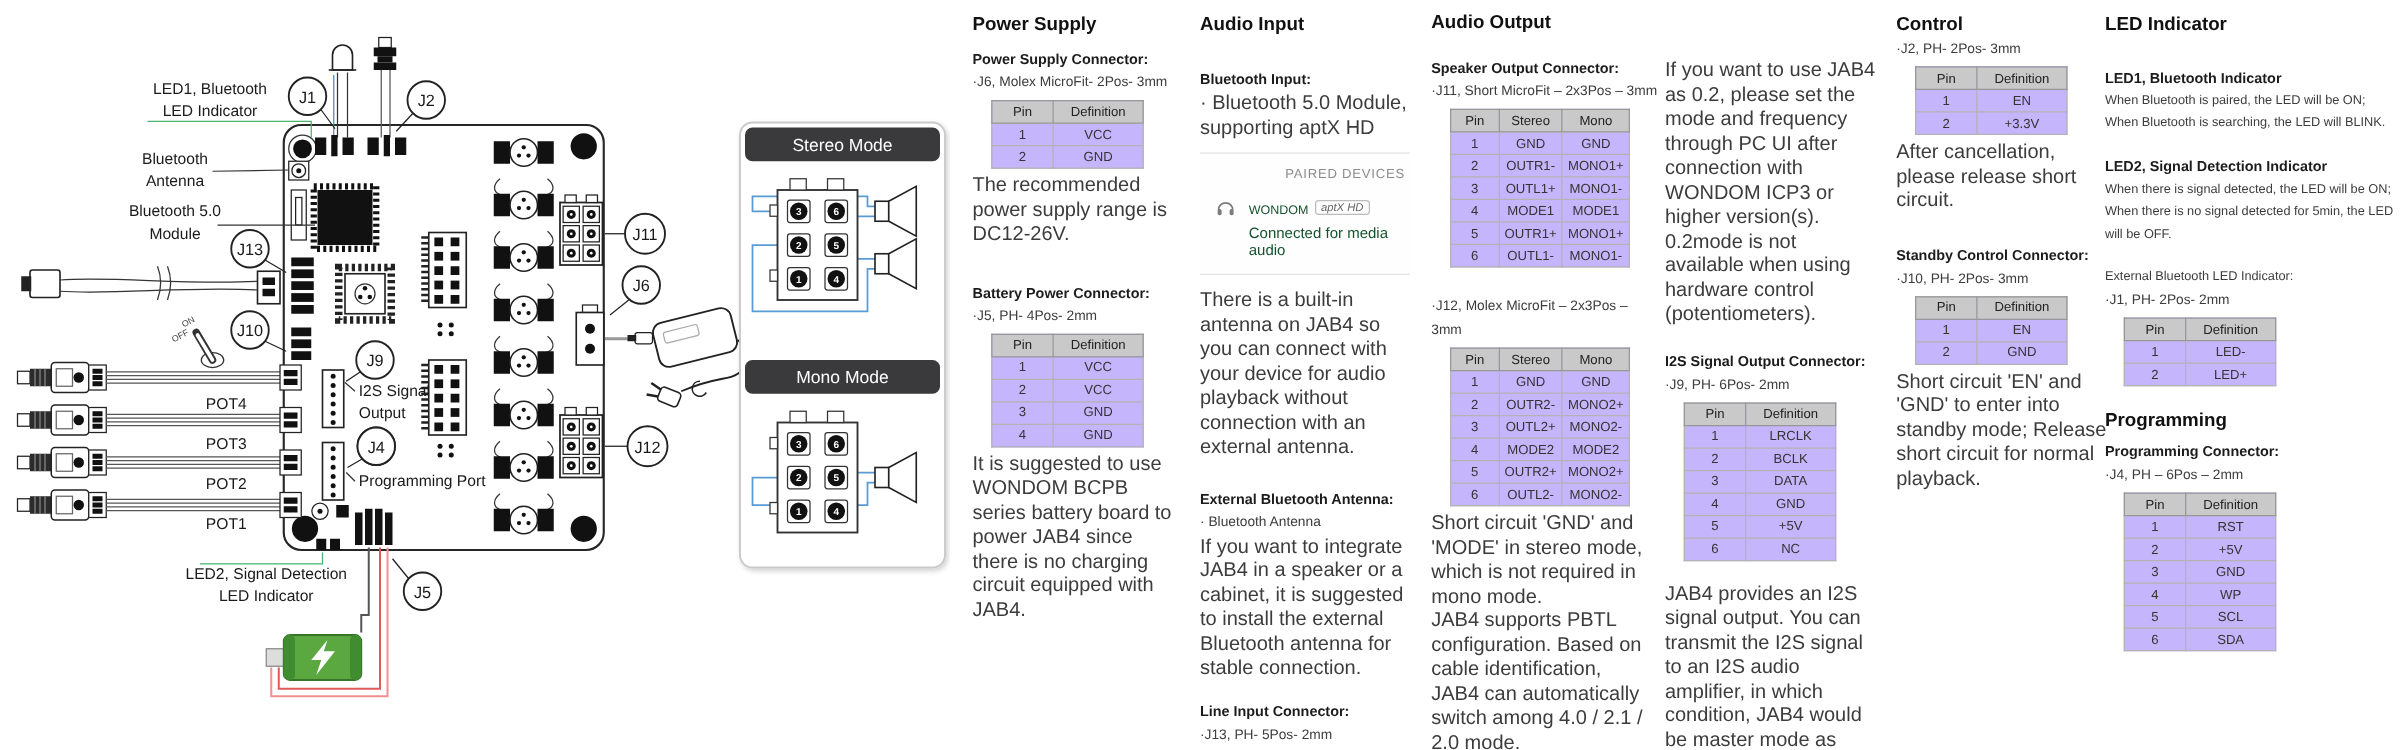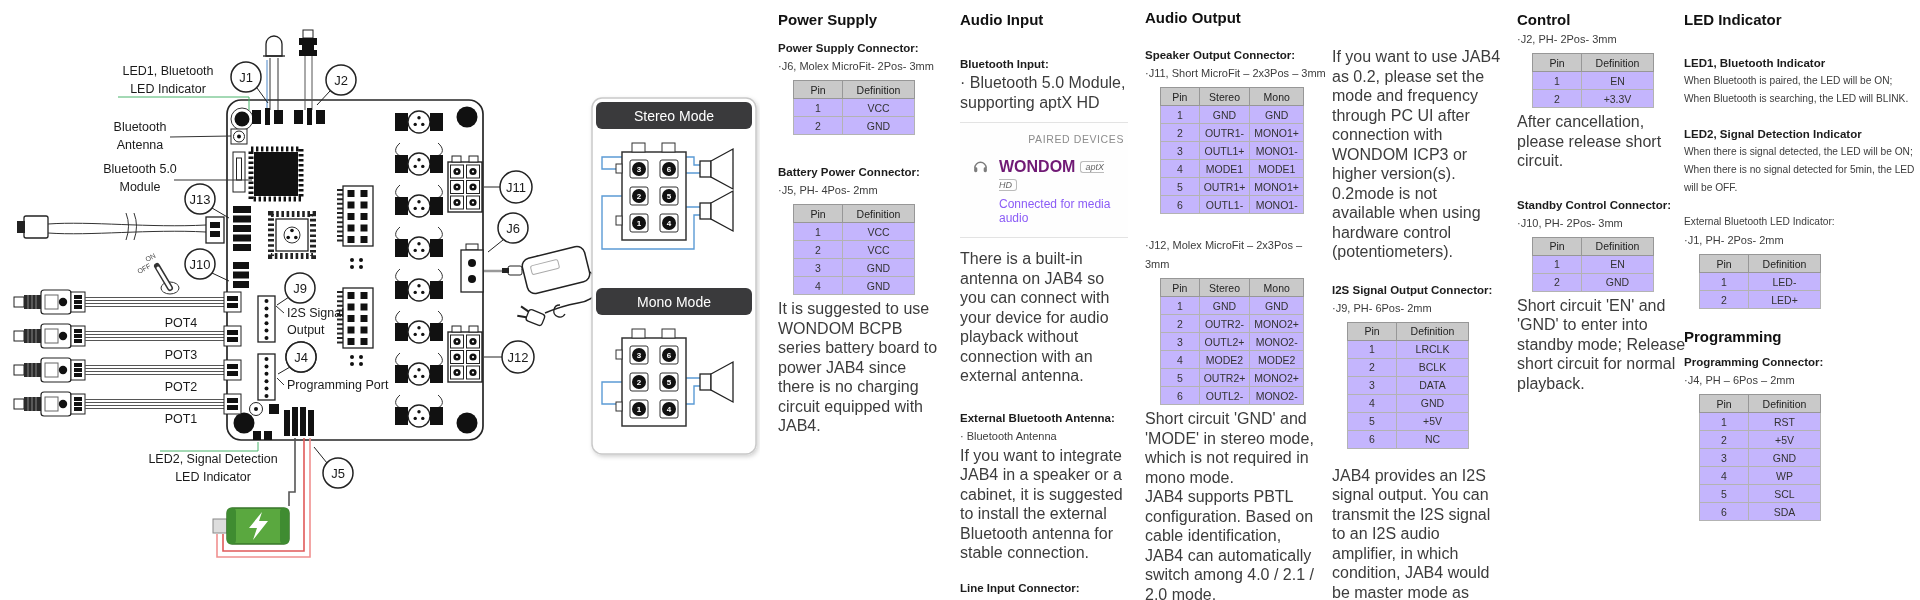--- a/index.html
+++ b/index.html
@@ -20,24 +20,24 @@
   table.pin{border-collapse:collapse;margin:4px 15px;background:#c4b5fd;}
   table.pin th{background:#c9c9c9;border:1px solid #979797;font-size:10.5px;font-weight:normal;
                color:#222;padding:2.5px 4px;text-align:center;}
   table.pin td{border:1px solid #b3b3b3;font-size:10.5px;color:#333;padding:2.5px 4px;text-align:center;}
   table.pin.two{width:122px;}  table.pin.two th:first-child{width:40px;}
   table.pin.three{width:144px;} table.pin.three th:first-child{width:32px;}
   .paired{border-top:1px solid #e3e3e3;border-bottom:1px solid #e3e3e3;background:#fefefe;
           padding:10px 4px 12px 12px;margin-top:10px;}
   .paired-h{color:#8c8c8c;font-size:10.5px;letter-spacing:.6px;text-align:right;}
   .device{display:flex;align-items:flex-start;gap:10px;margin-top:13px;}
-  .dev-name{color:#701a75;font-size:16px;font-weight:bold;}
+  .dev-name{color:#14532d;font-size:10px;font-weight:normal;}
   .badge{border:1px solid #bbb;border-radius:3px;font-size:9px;font-style:italic;color:#666;
          padding:0 4px;margin-left:5px;vertical-align:2px;}
-  .dev-sub{color:#8b5cf6;font-size:12px;margin-top:3px;}
+  .dev-sub{color:#14532d;font-size:12px;margin-top:3px;}
   .ledcol .p{font-size:10.2px;line-height:18px;}
   .prog{width:182px;}
 </style>
 </head>
 <body>
 
 <div class="canvas">
 
   <svg width="760" height="600" viewBox="0 0 760 600" style="position:absolute;left:0;top:0">
     <defs>
@@ -483,20 +483,21 @@
           <tr>
             <td>1</td>
             <td>VCC</td>
           </tr>
           <tr>
             <td>2</td>
             <td>GND</td>
           </tr>
         </tbody>
       </table>
+    <div class="p" style="margin-top:2px">The recommended power supply range is DC12-26V.</div>
     <div class="h2" style="margin-top:28px">Battery Power Connector:</div>
     <div class="spec">·J5, PH- 4Pos- 2mm</div>
     <table class="pin two">
         <thead>
           <tr>
             <th>Pin</th>
             <th>Definition</th>
           </tr>
         </thead>
         <tbody>

